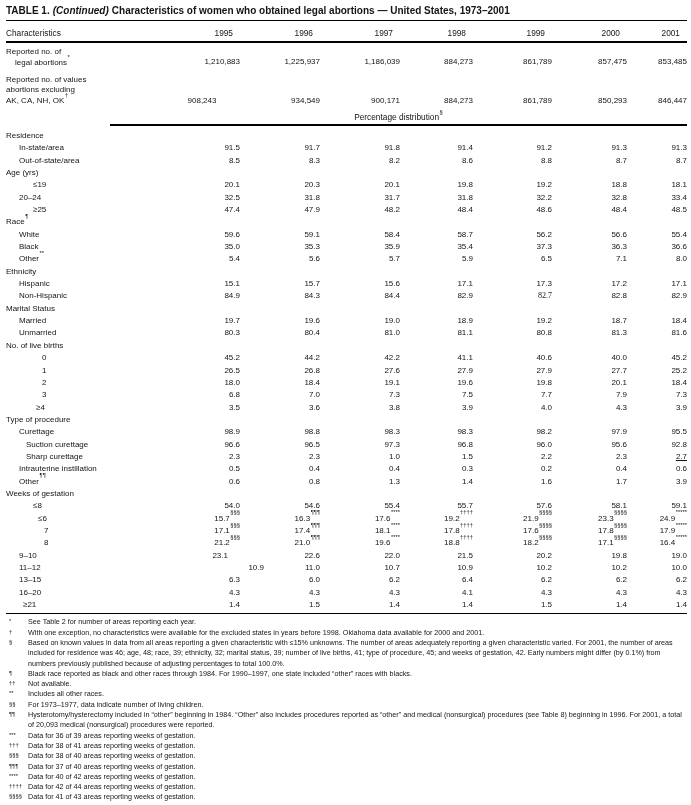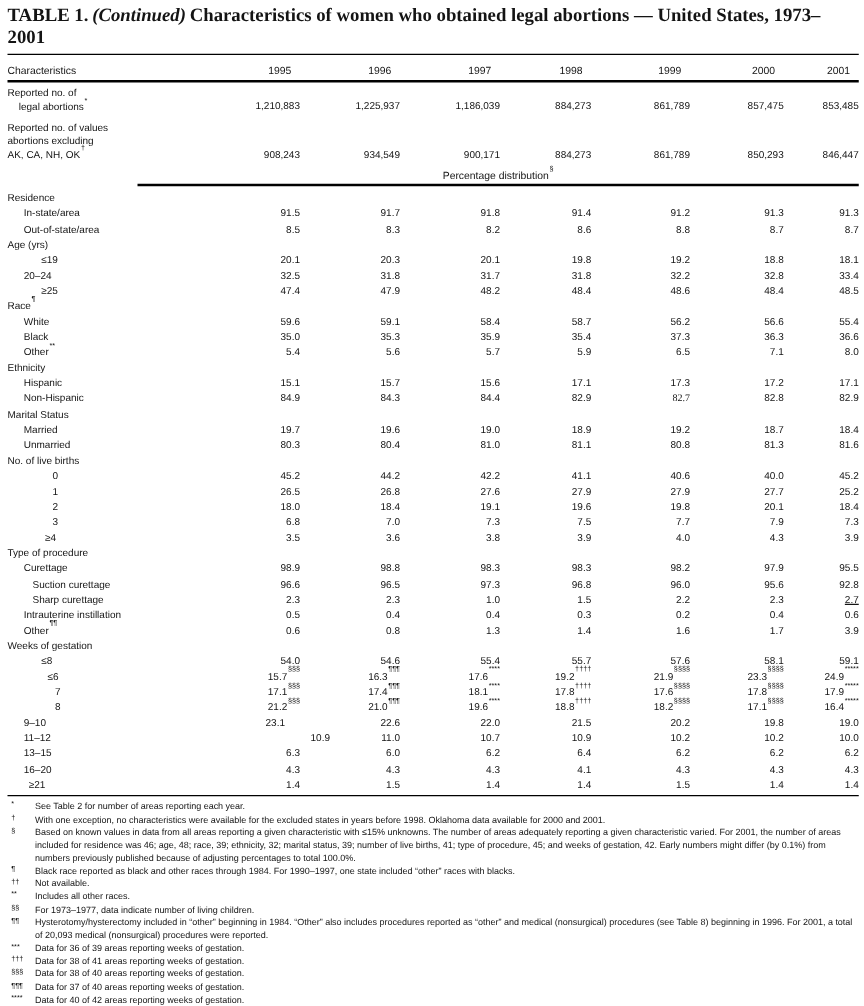--- a/index.html
+++ b/index.html
@@ -1,18 +1,18 @@
 <!DOCTYPE html>
 <html><head>
 <meta charset="utf-8">
 <style>
   html,body{margin:0;padding:0;background:#fff;}
   body{width:691px;height:805px;font-family:"Liberation Sans","DejaVu Sans",sans-serif;color:#141414;}
   .page{box-sizing:border-box;width:691px;height:805px;padding:3px 4px 0 6px;overflow:hidden;background:#fff;}
-  .title{font-size:15px;font-weight:bold;padding:2px 0 4px 0;font-family:Liberation Serif, serif;}
+  .title{font-size:10px;font-weight:bold;padding:2px 0 4px 0;}
   .title span{margin-right:3px;}
   .italic{font-style:italic;}
   .rule-thin{border-top:1px solid #000;height:0;}
   .rule-thick{border-top:2.5px solid #000;height:0;}
   .row{display:flex;align-items:flex-end;}
   .lbl{flex:1 1 auto;min-width:0;}
   .v{flex:0 0 auto;text-align:right;box-sizing:border-box;}
   .header-row{padding:7px 0 3px 0;font-size:8.3px;}
   .header-row .yh{padding-right:7px;}
   .count-row{font-size:8px;line-height:10.8px;}
@@ -66,21 +66,21 @@
         <div class="v" style="width: 79px;">861,789</div>
         <div class="v" style="width: 75px;">857,475</div>
         <div class="v" style="width: 60px;">853,485</div>
       </div>
       <div class="row count-row">
         <div class="lbl">
           <div style="padding-left: 0px;">Reported no. of values</div>
           <div style="padding-left: 0px;">abortions excluding</div>
           <div style="padding-left: 0px;">AK, CA, NH, OK<sup>†</sup></div>
         </div>
-        <div class="v" style="width: 76px;">908,243</div>
+        <div class="v" style="width: 76px; text-align: center;">908,243</div>
         <div class="v" style="width: 80px;">934,549</div>
         <div class="v" style="width: 80px;">900,171</div>
         <div class="v" style="width: 73px;">884,273</div>
         <div class="v" style="width: 79px;">861,789</div>
         <div class="v" style="width: 75px;">850,293</div>
         <div class="v" style="width: 60px;">846,447</div>
       </div>
     </div>
 
   <div class="band">

